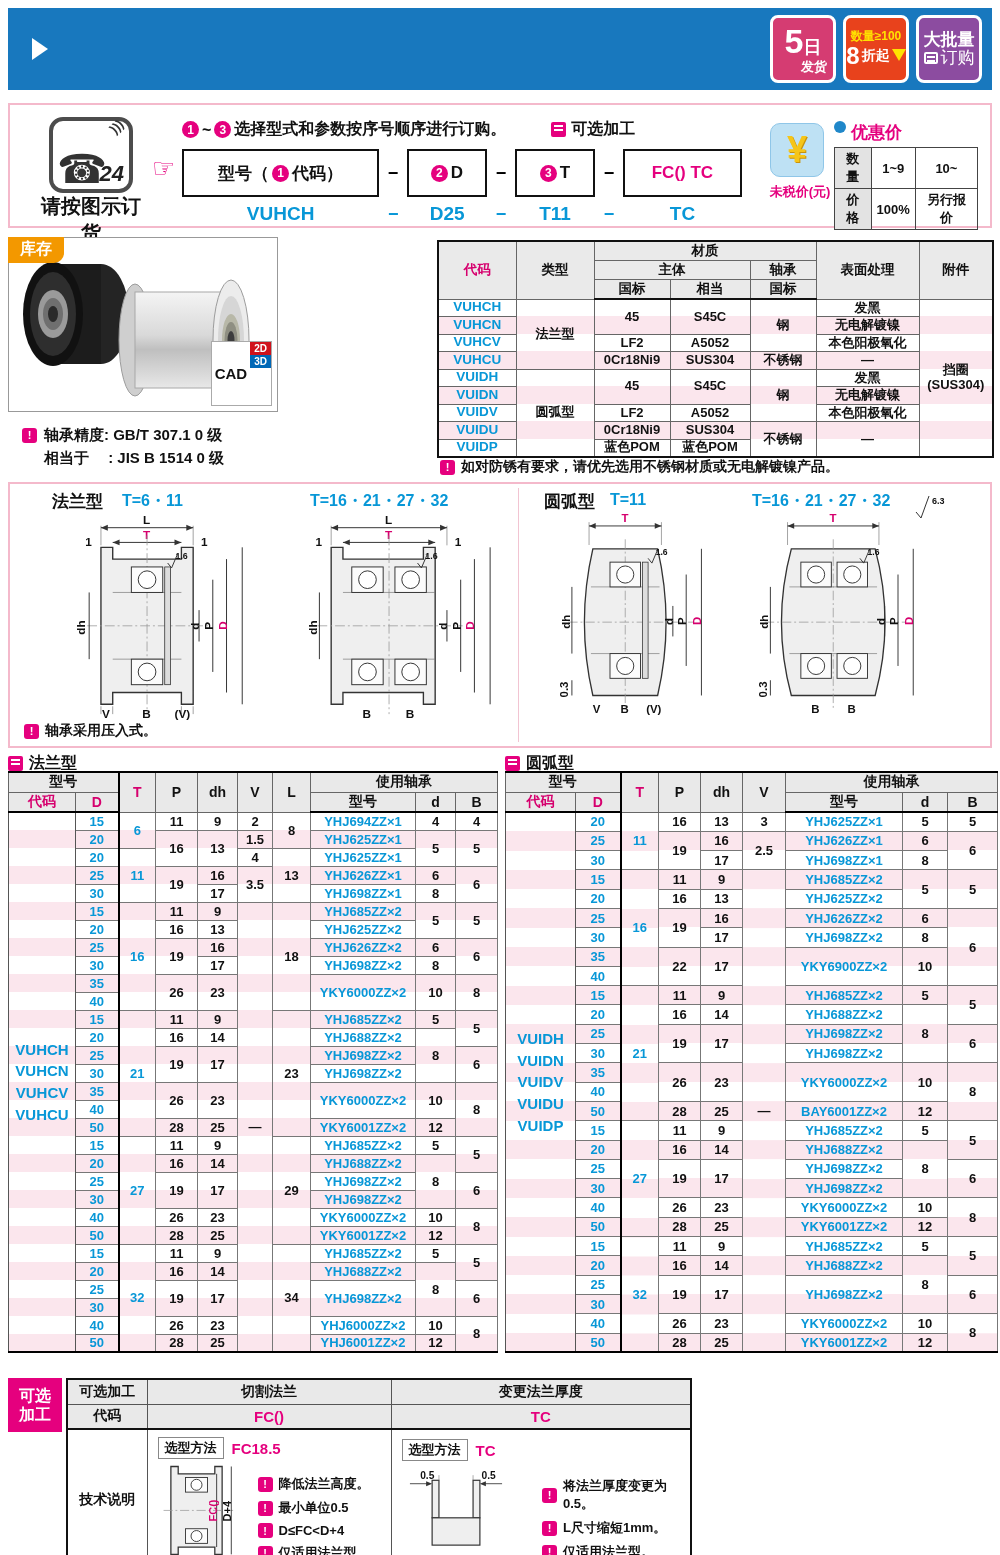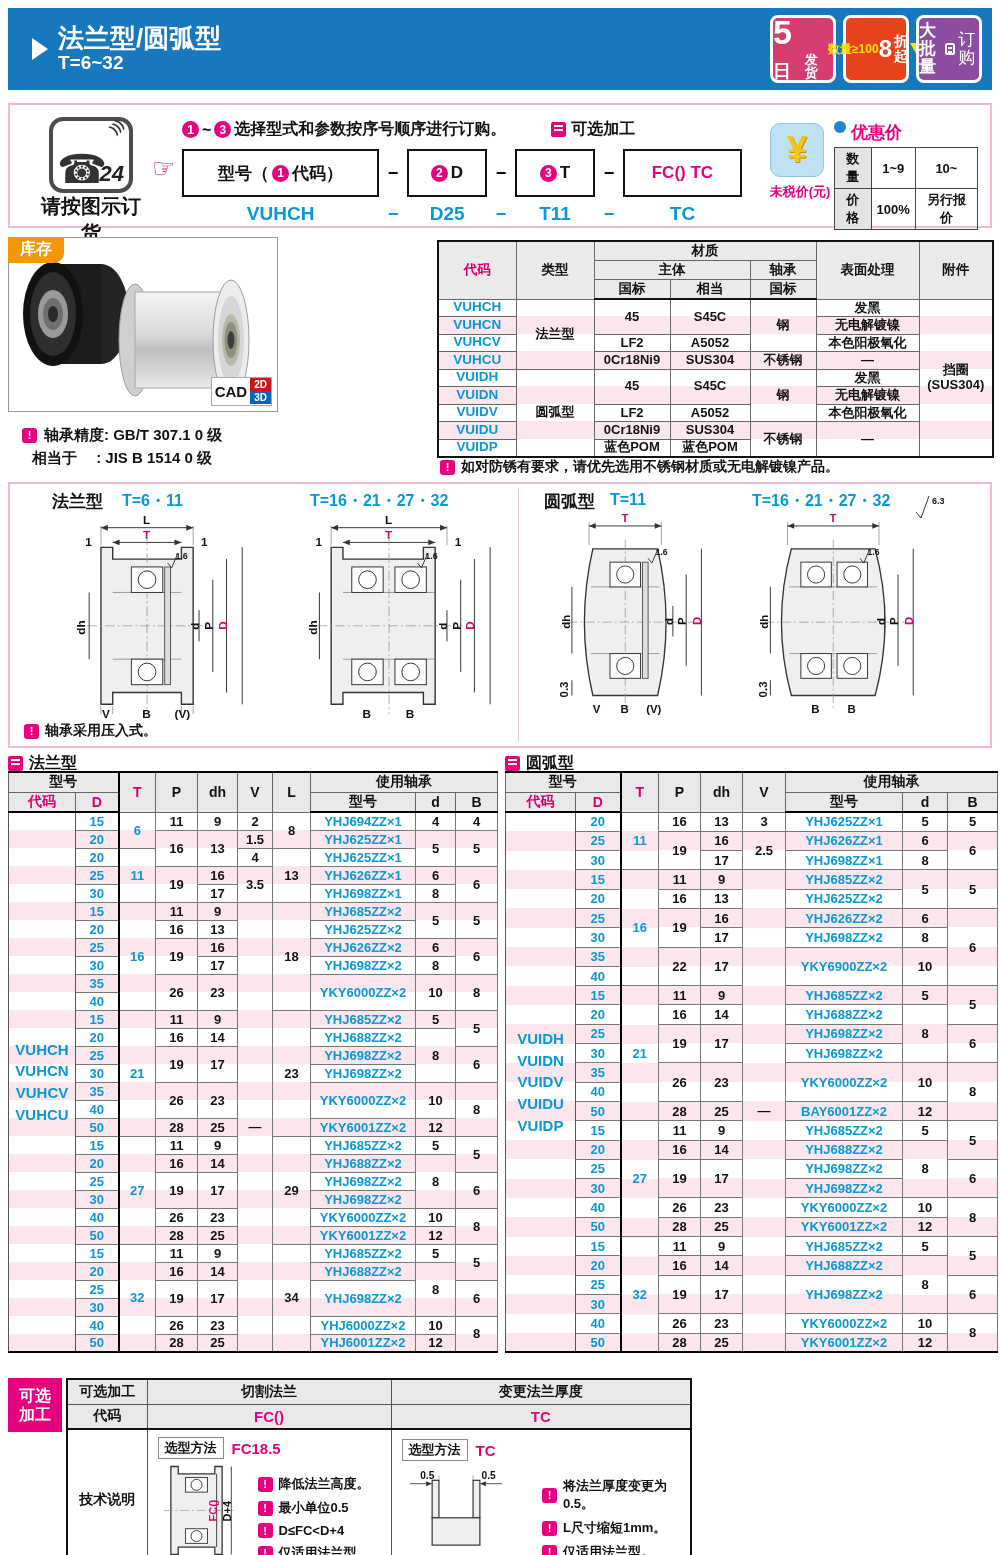--- a/index.html
+++ b/index.html
@@ -7,21 +7,21 @@
   #page{position:relative;width:1000px;height:1555px;background:#fff;overflow:hidden}
 
   
   .hdr{position:absolute;left:8px;top:8px;width:984px;height:82px;background:#1878BE;display:flex;align-items:center;padding:0 10px}
   .hdr-title{color:#fff;font-size:37px;font-weight:bold;letter-spacing:1px}
   .hdr-arrow{width:0;height:0;border-left:16px solid #fff;border-top:11px solid transparent;border-bottom:11px solid transparent;margin:0 10px 0 14px}
   .hdr-sub{color:#fff}
   .hdr-sub .l1{font-size:26px;font-weight:bold;line-height:1.1}
   .hdr-sub .l2{font-size:19px;font-weight:bold}
   .badges{margin-left:auto;display:flex;gap:7px}
-  .badge{width:66px;height:68px;border:3px solid #fff;border-radius:8px;color:#fff;display:flex;flex-direction:row;align-items:center;justify-content:center;line-height:1.05;}
+  .badge{width:66px;height:68px;border:3px solid #fff;border-radius:8px;color:#fff;display:flex;flex-direction:column;align-items:center;justify-content:center;line-height:1.05;}
   .badge.days{background:#D53C72}
   .badge.days .big{font-size:30px;font-weight:bold}
   .badge.days .big b{font-size:18px}
   .badge.days .small{font-size:13px;font-weight:bold;align-self:flex-end;margin-right:6px}
   .badge.qty{background:#E8421C}
   .badge.qty .l1{color:#FFE200;font-size:12px;font-weight:bold;white-space:nowrap}
   .badge.qty .l2{font-size:14px;font-weight:bold;display:flex;align-items:center;gap:2px}
   .badge.qty .l2 b{font-size:24px}
   .badge.qty .arr{width:0;height:0;border-top:12px solid #FFE200;border-left:7px solid transparent;border-right:7px solid transparent;display:inline-block}
   .badge.bulk{background:#8C4CA0}
@@ -64,21 +64,21 @@
   .price-title{display:flex;gap:5px;font-size:17px;font-weight:bold;color:#E5007E;margin-bottom:3px}
   .dot-ico{width:12px;height:12px;border-radius:50%;background:#1F87C9;display:inline-block}
   table.price{border-collapse:collapse}
   table.price td{border:1px solid #444;font-size:13px;font-weight:bold;text-align:center;padding:2px 5px;color:#111}
   table.price td.h{background:#E3E3E3}
 
   
   .stock-box{position:absolute;left:8px;top:237px;width:270px;height:175px;border:1px solid #999;background:#fff}
   .stock-badge{position:absolute;left:-1px;top:-1px;background:#F39800;color:#fff;font-size:16px;font-weight:bold;padding:2px 12px 3px;border-radius:0 0 10px 0;z-index:2}
   .cad-badge{position:absolute;right:5px;bottom:5px;display:flex;align-items:stretch;border:1px solid #aaa;background:#fff}
-  .cad-badge .cad{font-size:15px;font-weight:bold;color:#111;padding:5px 3px;display:flex;align-items:center}
+  .cad-badge .cad{font-size:15px;font-weight:bold;color:#111;padding:23px 3px;display:flex;align-items:center}
   .cad-badge .dstack{display:flex;flex-direction:column}
   .cad-badge .d2{background:#D0121B;color:#fff;font-size:10px;font-weight:bold;padding:1px 4px}
   .cad-badge .d3{background:#0068B7;color:#fff;font-size:10px;font-weight:bold;padding:1px 4px}
   .bearing-note{position:absolute;left:22px;top:424px;font-size:15px;font-weight:bold;color:#111;line-height:1.5}
   .bearing-note .row{display:flex;align-items:center;gap:7px}
   .note-ico{display:inline-flex;width:15px;height:15px;background:#E5007E;border-radius:3px;color:#fff;font-size:11px;font-weight:bold;align-items:center;justify-content:center;flex:0 0 auto}
 
   table.mat{position:absolute;left:437px;top:240px;border-collapse:collapse;table-layout:fixed;border:2px solid #111}
   table.mat th{background:#EAEAEA;border:1px solid #666;font-size:13.5px;font-weight:bold;color:#111;height:17px;padding:0}
   table.mat th.mag{color:#D6006E}
@@ -137,24 +137,20 @@
   .notes{list-style:none;font-size:13px;font-weight:bold;color:#111;margin-top:14px}
   .notes li{display:flex;align-items:center;gap:6px;margin-bottom:6px}
 </style>
 </head>
 <body>
 
 <div id="page">
 
   <div class="hdr">
     <span class="hdr-arrow"></span>
-    <span class="hdr-sub">
-      <div class="l1">法兰型/圆弧型</div>
-      <div class="l2">T=6~32</div>
-    </span>
     <span class="badges">
       <span class="badge days">
         <span class="big"><b style="font-size:34px">5</b><b>日</b></span>
         <span class="small">发货</span>
       </span>
       <span class="badge qty">
         <span class="l1">数量≥100</span>
         <span class="l2">
             <b>8</b>
             <span>折起</span>
@@ -287,21 +283,21 @@
         <span class="d2">2D</span>
         <span class="d3">3D</span>
       </span>
     </div>
   </div>
   <div class="bearing-note">
     <div class="row">
         <span class="note-ico">!</span>
         <span>轴承精度: GB/T 307.1 0 级</span>
       </div>
-    <div class="row" style="margin-left:10px">
+    <div class="row" style="margin-left:22px">
         <span>相当于　 : JIS B 1514 0 级</span>
       </div>
   </div>
 
   <table class="mat" id="materials-table">
     <colgroup>
         <col style="width:78px">
         <col style="width:78px">
         <col style="width:76px">
         <col style="width:80px">

